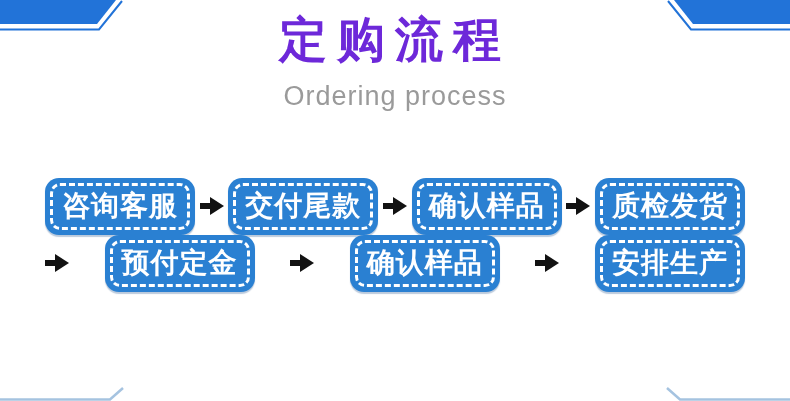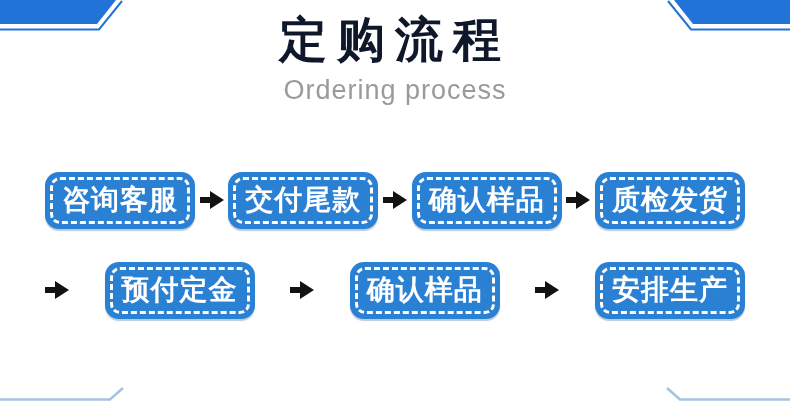--- a/index.html
+++ b/index.html
@@ -19,41 +19,40 @@
   
   .corner { position: absolute; pointer-events: none; }
   .corner.tl { top: 0; left: 0; }
   .corner.tr { top: 0; right: 0; transform: scaleX(-1); }
   .corner.bl { bottom: 0; left: 0; }
   .corner.br { bottom: 0; right: 0; transform: scaleX(-1); }
 
   
   .header { text-align: center; padding-top: 14px; }
   .title-zh {
-    color: #0f172a;
+    color: #6d28d9;
     font-size: 48px;
     font-weight: bold;
     letter-spacing: 10px;
     line-height: 1.1;
   }
   .title-en {
-    margin-top: 8px;
+    margin-top: 14px;
     color: #9a9a9a;
     font-size: 27px;
     font-weight: normal;
     letter-spacing: 1px;
   }
 
   
   .flow {
     margin-top: 66px;
     padding: 0 45px;
     display: flex;
     flex-direction: column;
-    gap: 33px;
   }
   .flow-row {
     display: flex;
     align-items: center;
     justify-content: space-between;
   }
   .step {
     width: 150px;
     height: 57px;
     background: #2a80d2;

